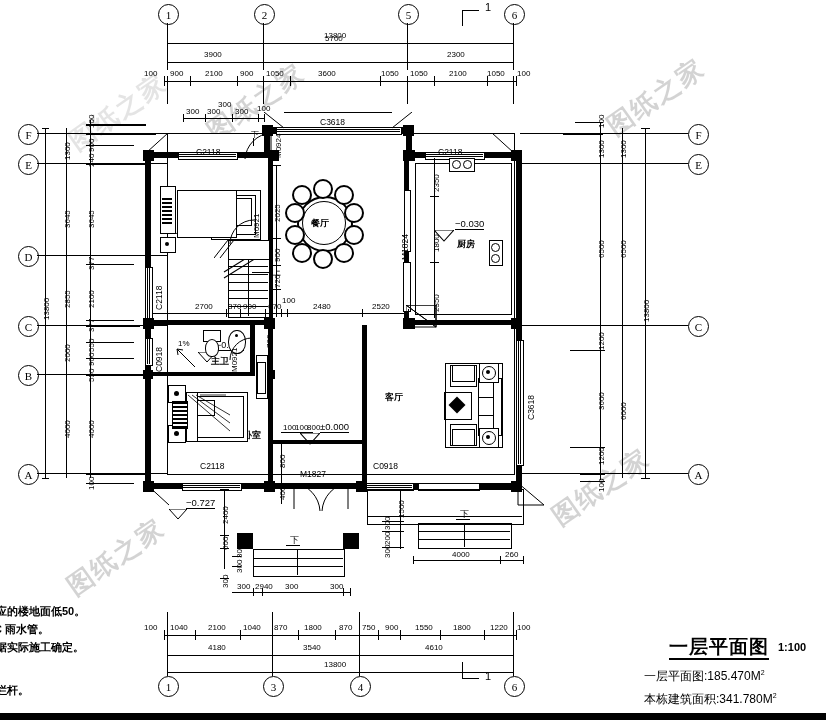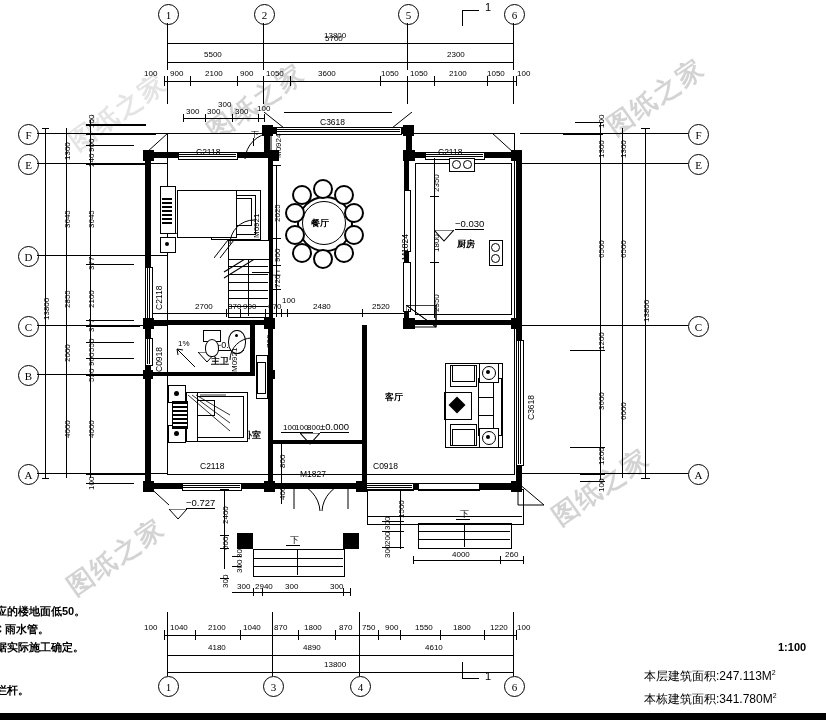--- a/index.html
+++ b/index.html
@@ -83,21 +83,21 @@
     <div class="ln vl" style="left:0;top:0;height:16px;"></div>
   </div>
   <div class="lbl" style="left:485px;top:3px;font-size:11px;">1</div>
 
   <div class="ln hl" style="left:167px;top:43px;width:346px;"></div>
   <div class="dim" style="left:324px;top:32px;">13800</div>
   <div class="ln vl" style="left:167px;top:38px;height:10px;"></div>
   <div class="ln vl" style="left:513px;top:38px;height:10px;"></div>
 
   <div class="ln hl" style="left:167px;top:62px;width:346px;"></div>
-  <div class="dim" style="left:204px;top:51px;">5500</div>
+  <div class="dim" style="left:204px;top:51px;">3900</div>
   <div class="dim" style="left:325px;top:35px;">5700</div>
   <div class="dim" style="left:447px;top:51px;">2300</div>
   <div class="ln vl" style="left:167px;top:57px;height:10px;"></div>
   <div class="ln vl" style="left:263px;top:57px;height:10px;"></div>
   <div class="ln vl" style="left:407px;top:57px;height:10px;"></div>
   <div class="ln vl" style="left:513px;top:57px;height:10px;"></div>
 
   <div class="ln hl" style="left:164px;top:81px;width:352px;"></div>
   <div class="dim" style="left:144px;top:70px;">100</div>
   <div class="dim" style="left:170px;top:70px;">900</div>
@@ -273,21 +273,21 @@
   <div class="ln vl" style="left:359px;top:630px;height:10px;"></div>
   <div class="ln vl" style="left:378px;top:630px;height:10px;"></div>
   <div class="ln vl" style="left:400px;top:630px;height:10px;"></div>
   <div class="ln vl" style="left:440px;top:630px;height:10px;"></div>
   <div class="ln vl" style="left:484px;top:630px;height:10px;"></div>
   <div class="ln vl" style="left:513px;top:630px;height:10px;"></div>
   <div class="ln vl" style="left:516px;top:630px;height:10px;"></div>
 
   <div class="ln hl" style="left:167px;top:655px;width:346px;"></div>
   <div class="dim" style="left:208px;top:644px;">4180</div>
-  <div class="dim" style="left:303px;top:644px;">4890</div>
+  <div class="dim" style="left:303px;top:644px;">3540</div>
   <div class="dim" style="left:425px;top:644px;">4610</div>
   <div class="ln vl" style="left:167px;top:650px;height:10px;"></div>
   <div class="ln vl" style="left:272px;top:650px;height:10px;"></div>
   <div class="ln vl" style="left:359px;top:650px;height:10px;"></div>
   <div class="ln vl" style="left:513px;top:650px;height:10px;"></div>
 
   <div class="ln hl" style="left:167px;top:672px;width:346px;"></div>
   <div class="dim" style="left:324px;top:661px;">13800</div>
 
   <div class="bx" style="left:167px;top:133px;width:346px;height:340px;border:1px solid #000;"></div>
@@ -719,23 +719,26 @@
       </svg>
   </div>
   <div class="ln hl" style="left:284px;top:112px;width:108px;"></div>
 
   <div class="note" style="left:-26px;top:604px;">比相应的楼地面低50。</div>
   <div class="note" style="left:-12px;top:622px;">7C 雨水管。</div>
   <div class="note" style="left:-26px;top:640px;">外根据实际施工确定。</div>
 
   <div class="note" style="left:-26px;top:683px;">防护栏杆。</div>
 
+  <div class="title" style="left:669px;top:634px;">
+    <u>一层平面图</u>
+  </div>
   <div class="scale" style="left:778px;top:641px;">1:100</div>
 
   <div class="area" style="left:644px;top:668px;">
-    <span>本层建筑面积:</span><span>247.113M</span><sup>2</sup>
+    <span>一层平面图:</span><span>185.470M</span><sup>2</sup>
   </div>
   <div class="area" style="left:644px;top:691px;">
     <span>本栋建筑面积:</span><span>341.780M</span><sup>2</sup>
   </div>
 
   <div class="bottombar"></div>
 </div>
 
 </body></html>

